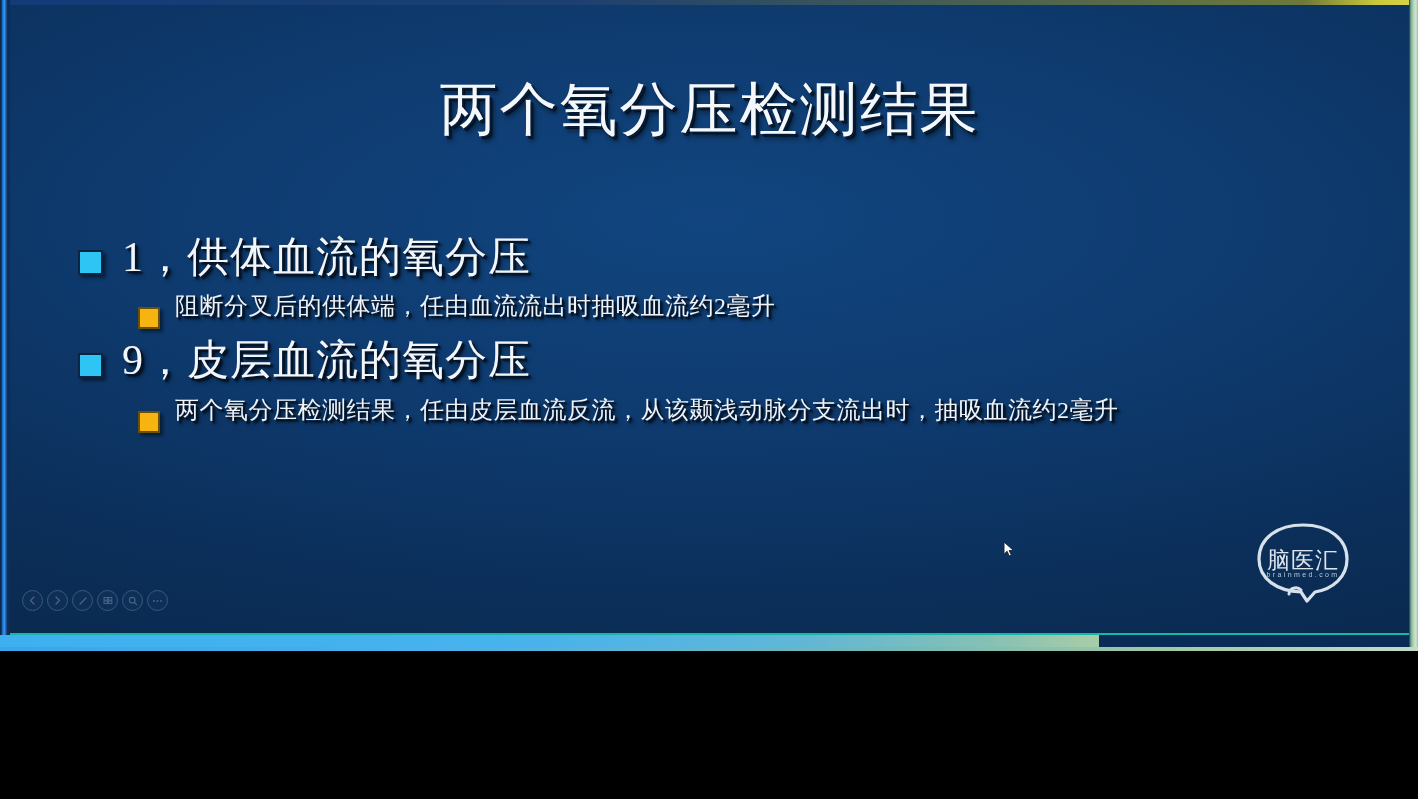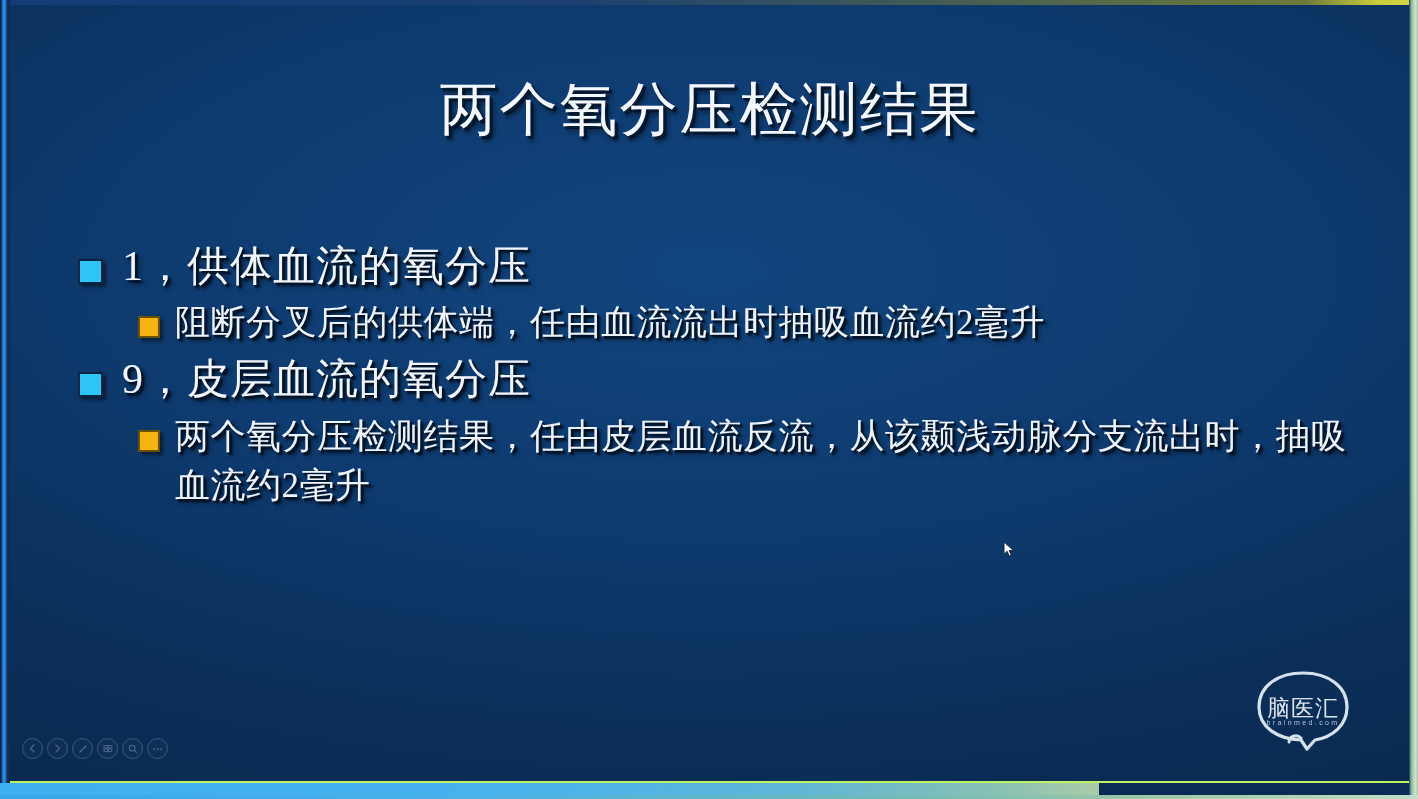--- a/index.html
+++ b/index.html
@@ -11,22 +11,22 @@
     width: 1418px;
     height: 799px;
     overflow: hidden;
     font-family: "Liberation Serif", "DejaVu Serif", serif;
   }
 
   
   #app-frame {
     position: relative;
     width: 1418px;
-    height: 799px;
-    background: #bef264;
+    height: 651px;
+    background: #14b8a6;
     overflow: hidden;
   }
 
   
   .edge {
     position: absolute;
     pointer-events: none;
   }
   .edge-top {
     left: 0; top: 0; right: 0; height: 5px;
@@ -74,21 +74,20 @@
       4px 5px 5px rgba(0,0,0,0.55);
     white-space: nowrap;
   }
 
   
   #bullet-list {
     position: absolute;
     left: 68px;
     right: 60px;
     top: 225px;
-    margin-top: 9px;
   }
 
   .bullet-row {
     display: flex;
     align-items: flex-start;
   }
 
   .bullet-marker {
     flex: 0 0 auto;
     display: block;
@@ -124,21 +123,21 @@
   .level-2 .bullet-marker {
     width: 18px;
     height: 18px;
     margin-top: 18px;
     margin-right: 15px;
     background: #f5b410;
     border: 2px solid #6a4f06;
     box-shadow: 3px 3px 3px rgba(0,0,0,0.45);
   }
   .level-2 .bullet-text {
-    font-size: 35px;
+    font-size: 24px;
     line-height: 1.42;
     color: #eef3f9;
     letter-spacing: 0.5px;
     text-shadow:
       2px 2px 0 #04152b,
       3px 3px 2px rgba(0,0,0,0.7),
       4px 4px 5px rgba(0,0,0,0.4);
   }
 
   

